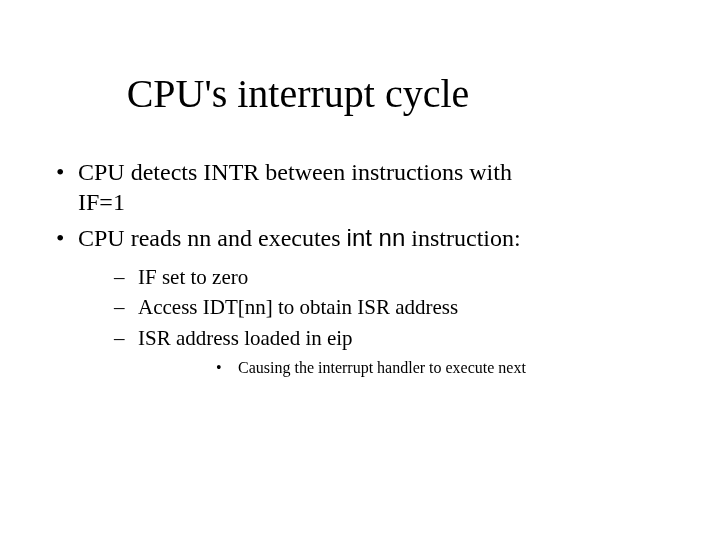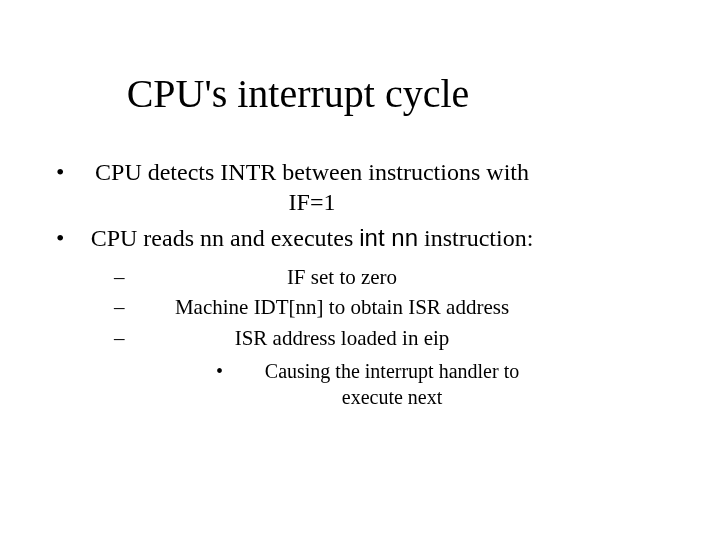--- a/index.html
+++ b/index.html
@@ -28,21 +28,20 @@
     list-style: none;
     padding-left: 0;
     margin: 0;
     font-size: 24px;
     line-height: 1.25;
   }
   ul.level1 > li {
     position: relative;
     padding-left: 28px;
     margin-bottom: 6px;
-    text-align: center;
   }
   ul.level1 > li::before {
     content: "•";
     position: absolute;
     left: 6px;
     top: 0;
     font-size: 24px;
   }
   ul.level2 {
     list-style: none;
@@ -59,21 +58,21 @@
   ul.level2 > li::before {
     content: "–";
     position: absolute;
     left: 36px;
     top: 0;
   }
   ul.level3 {
     list-style: none;
     padding-left: 0;
     margin: 6px 0 0 0;
-    font-size: 20px;
+    font-size: 16px;
     line-height: 1.3;
   }
   ul.level3 > li {
     position: relative;
     padding-left: 100px;
   }
   ul.level3 > li::before {
     content: "•";
     position: absolute;
     left: 78px;
@@ -94,21 +93,21 @@
       <span>CPU detects INTR between instructions with IF=1</span>
     </li>
     <li>
       <span>CPU reads nn and executes </span><span class="sans">int nn</span><span> instruction:</span>
 
       <ul class="level2">
         <li>
           <span>IF set to zero</span>
         </li>
         <li>
-          <span>Machine IDT[nn] to obtain ISR address</span>
+          <span>Access IDT[nn] to obtain ISR address</span>
         </li>
         <li>
           <span>ISR address loaded in eip</span>
 
           <ul class="level3">
             <li>
               <span>Causing the interrupt handler to execute next</span>
             </li>
           </ul>
         </li>

